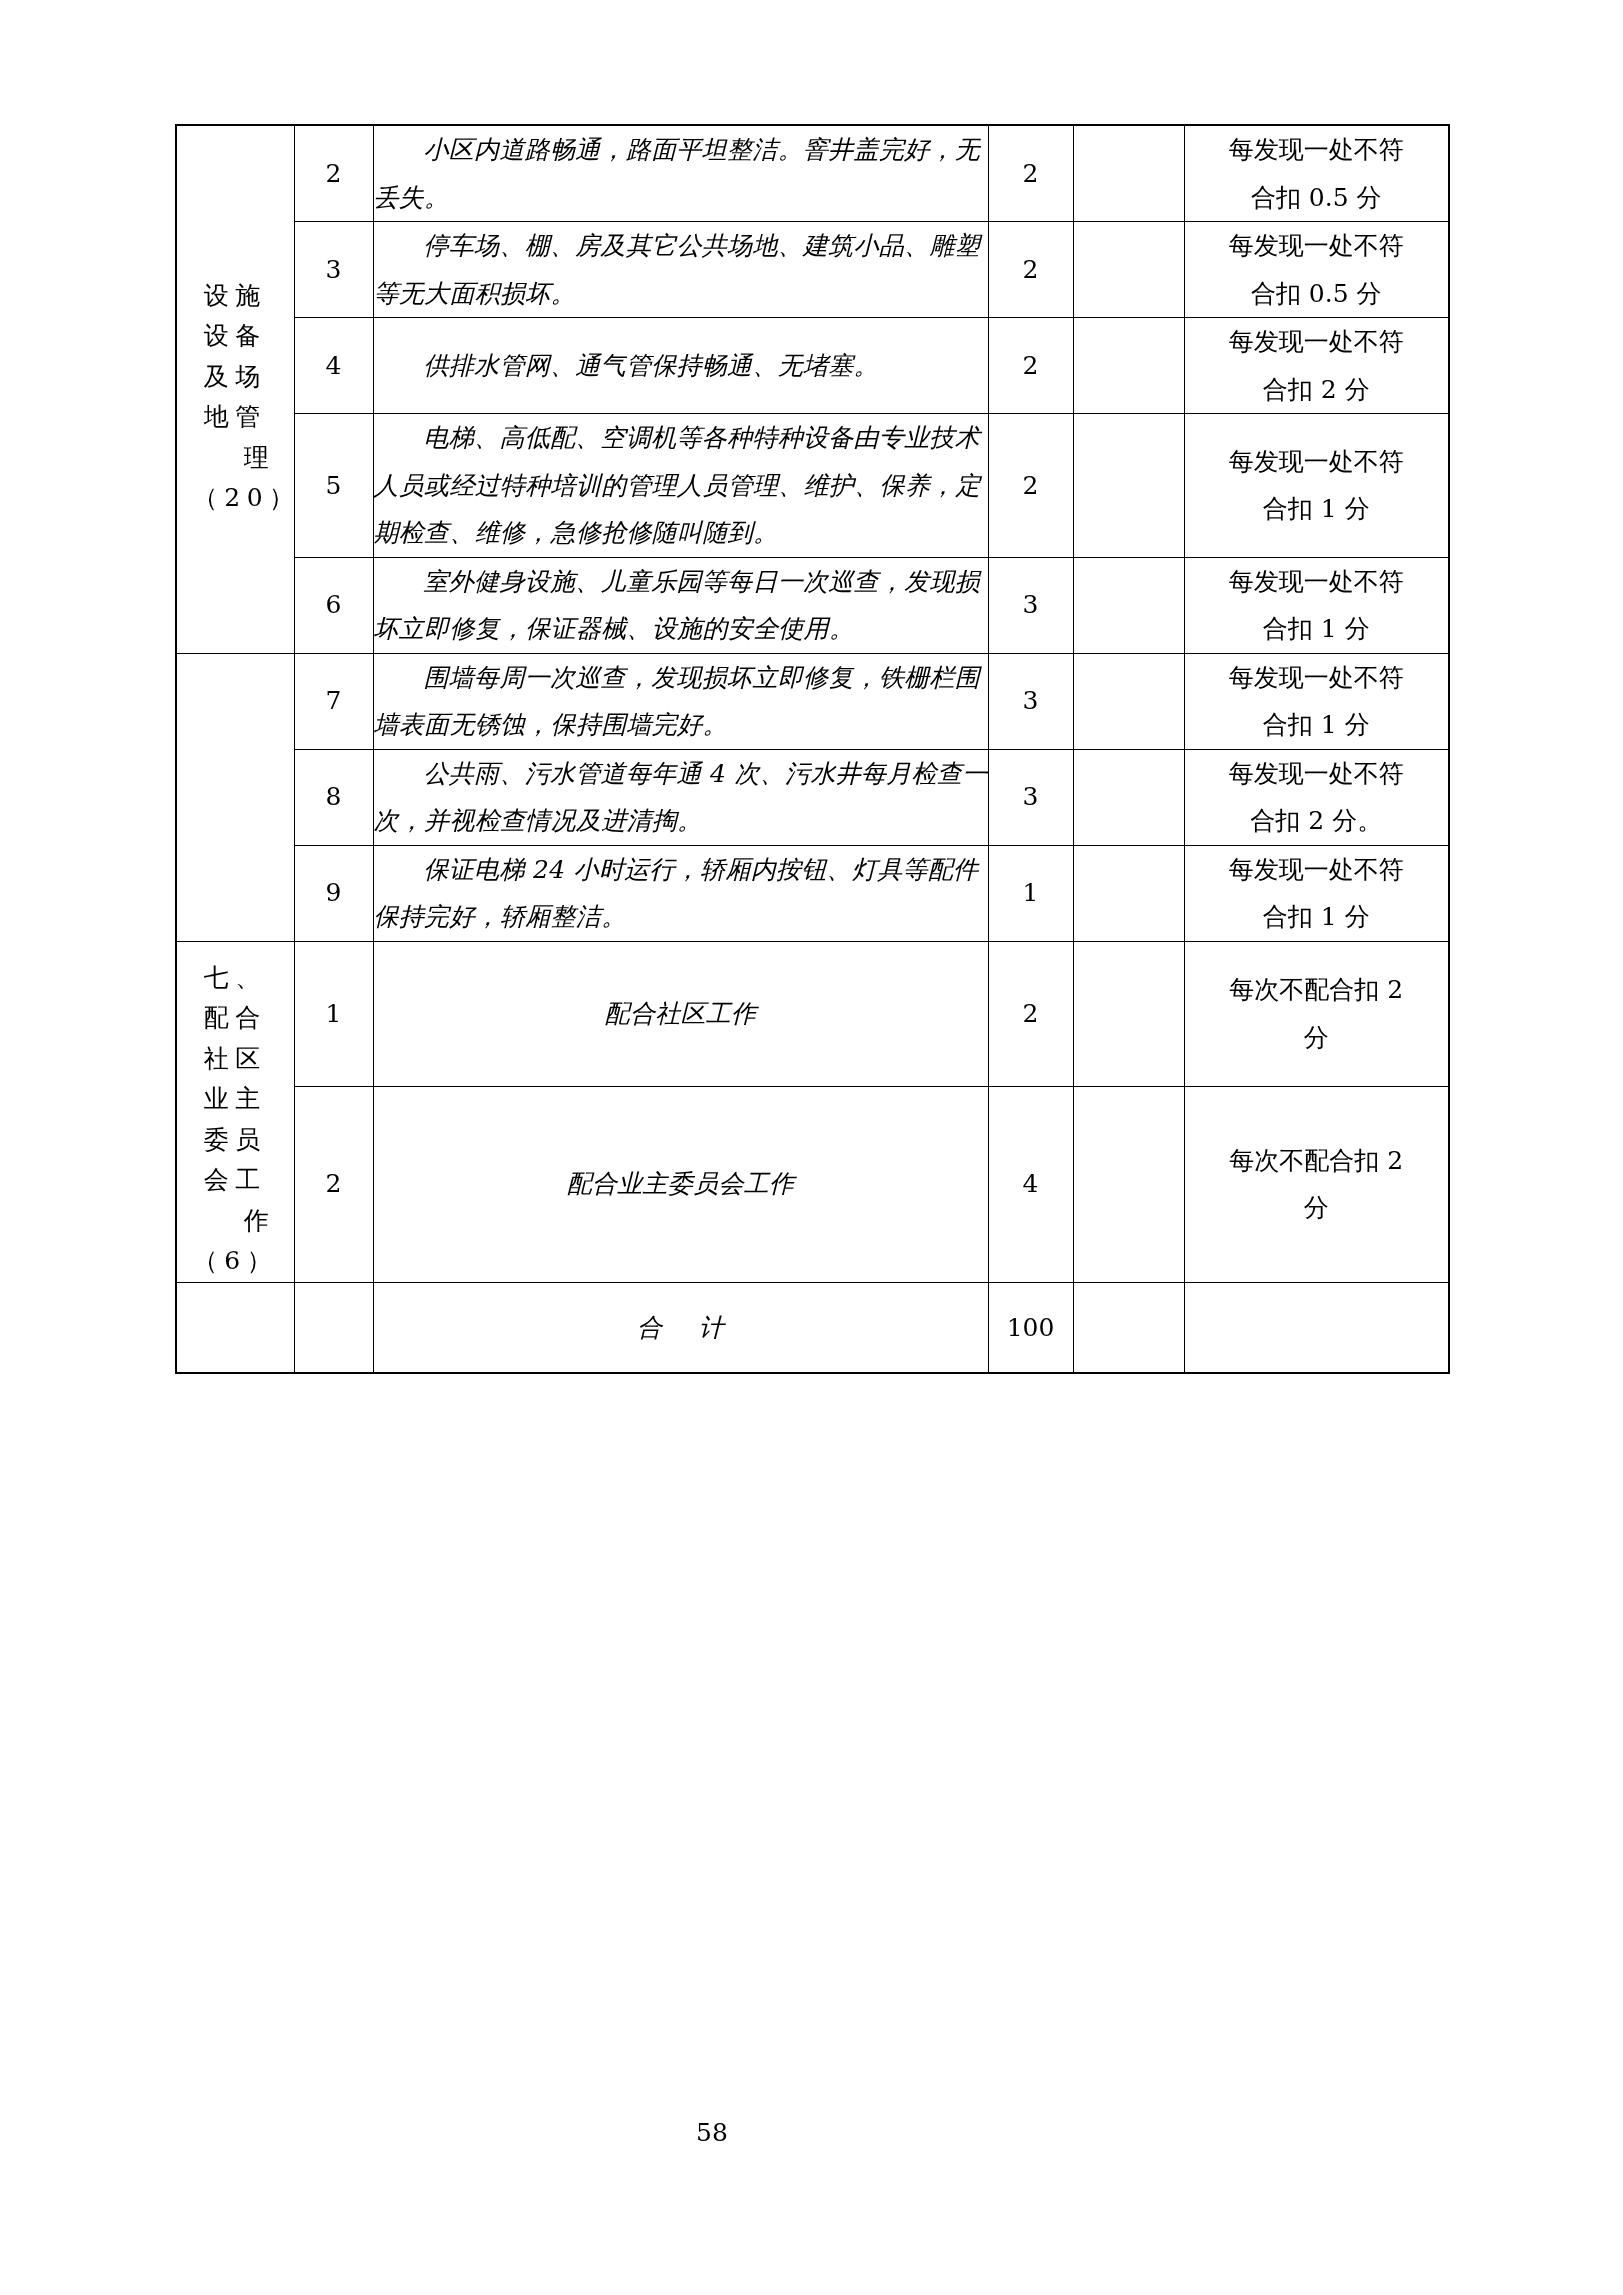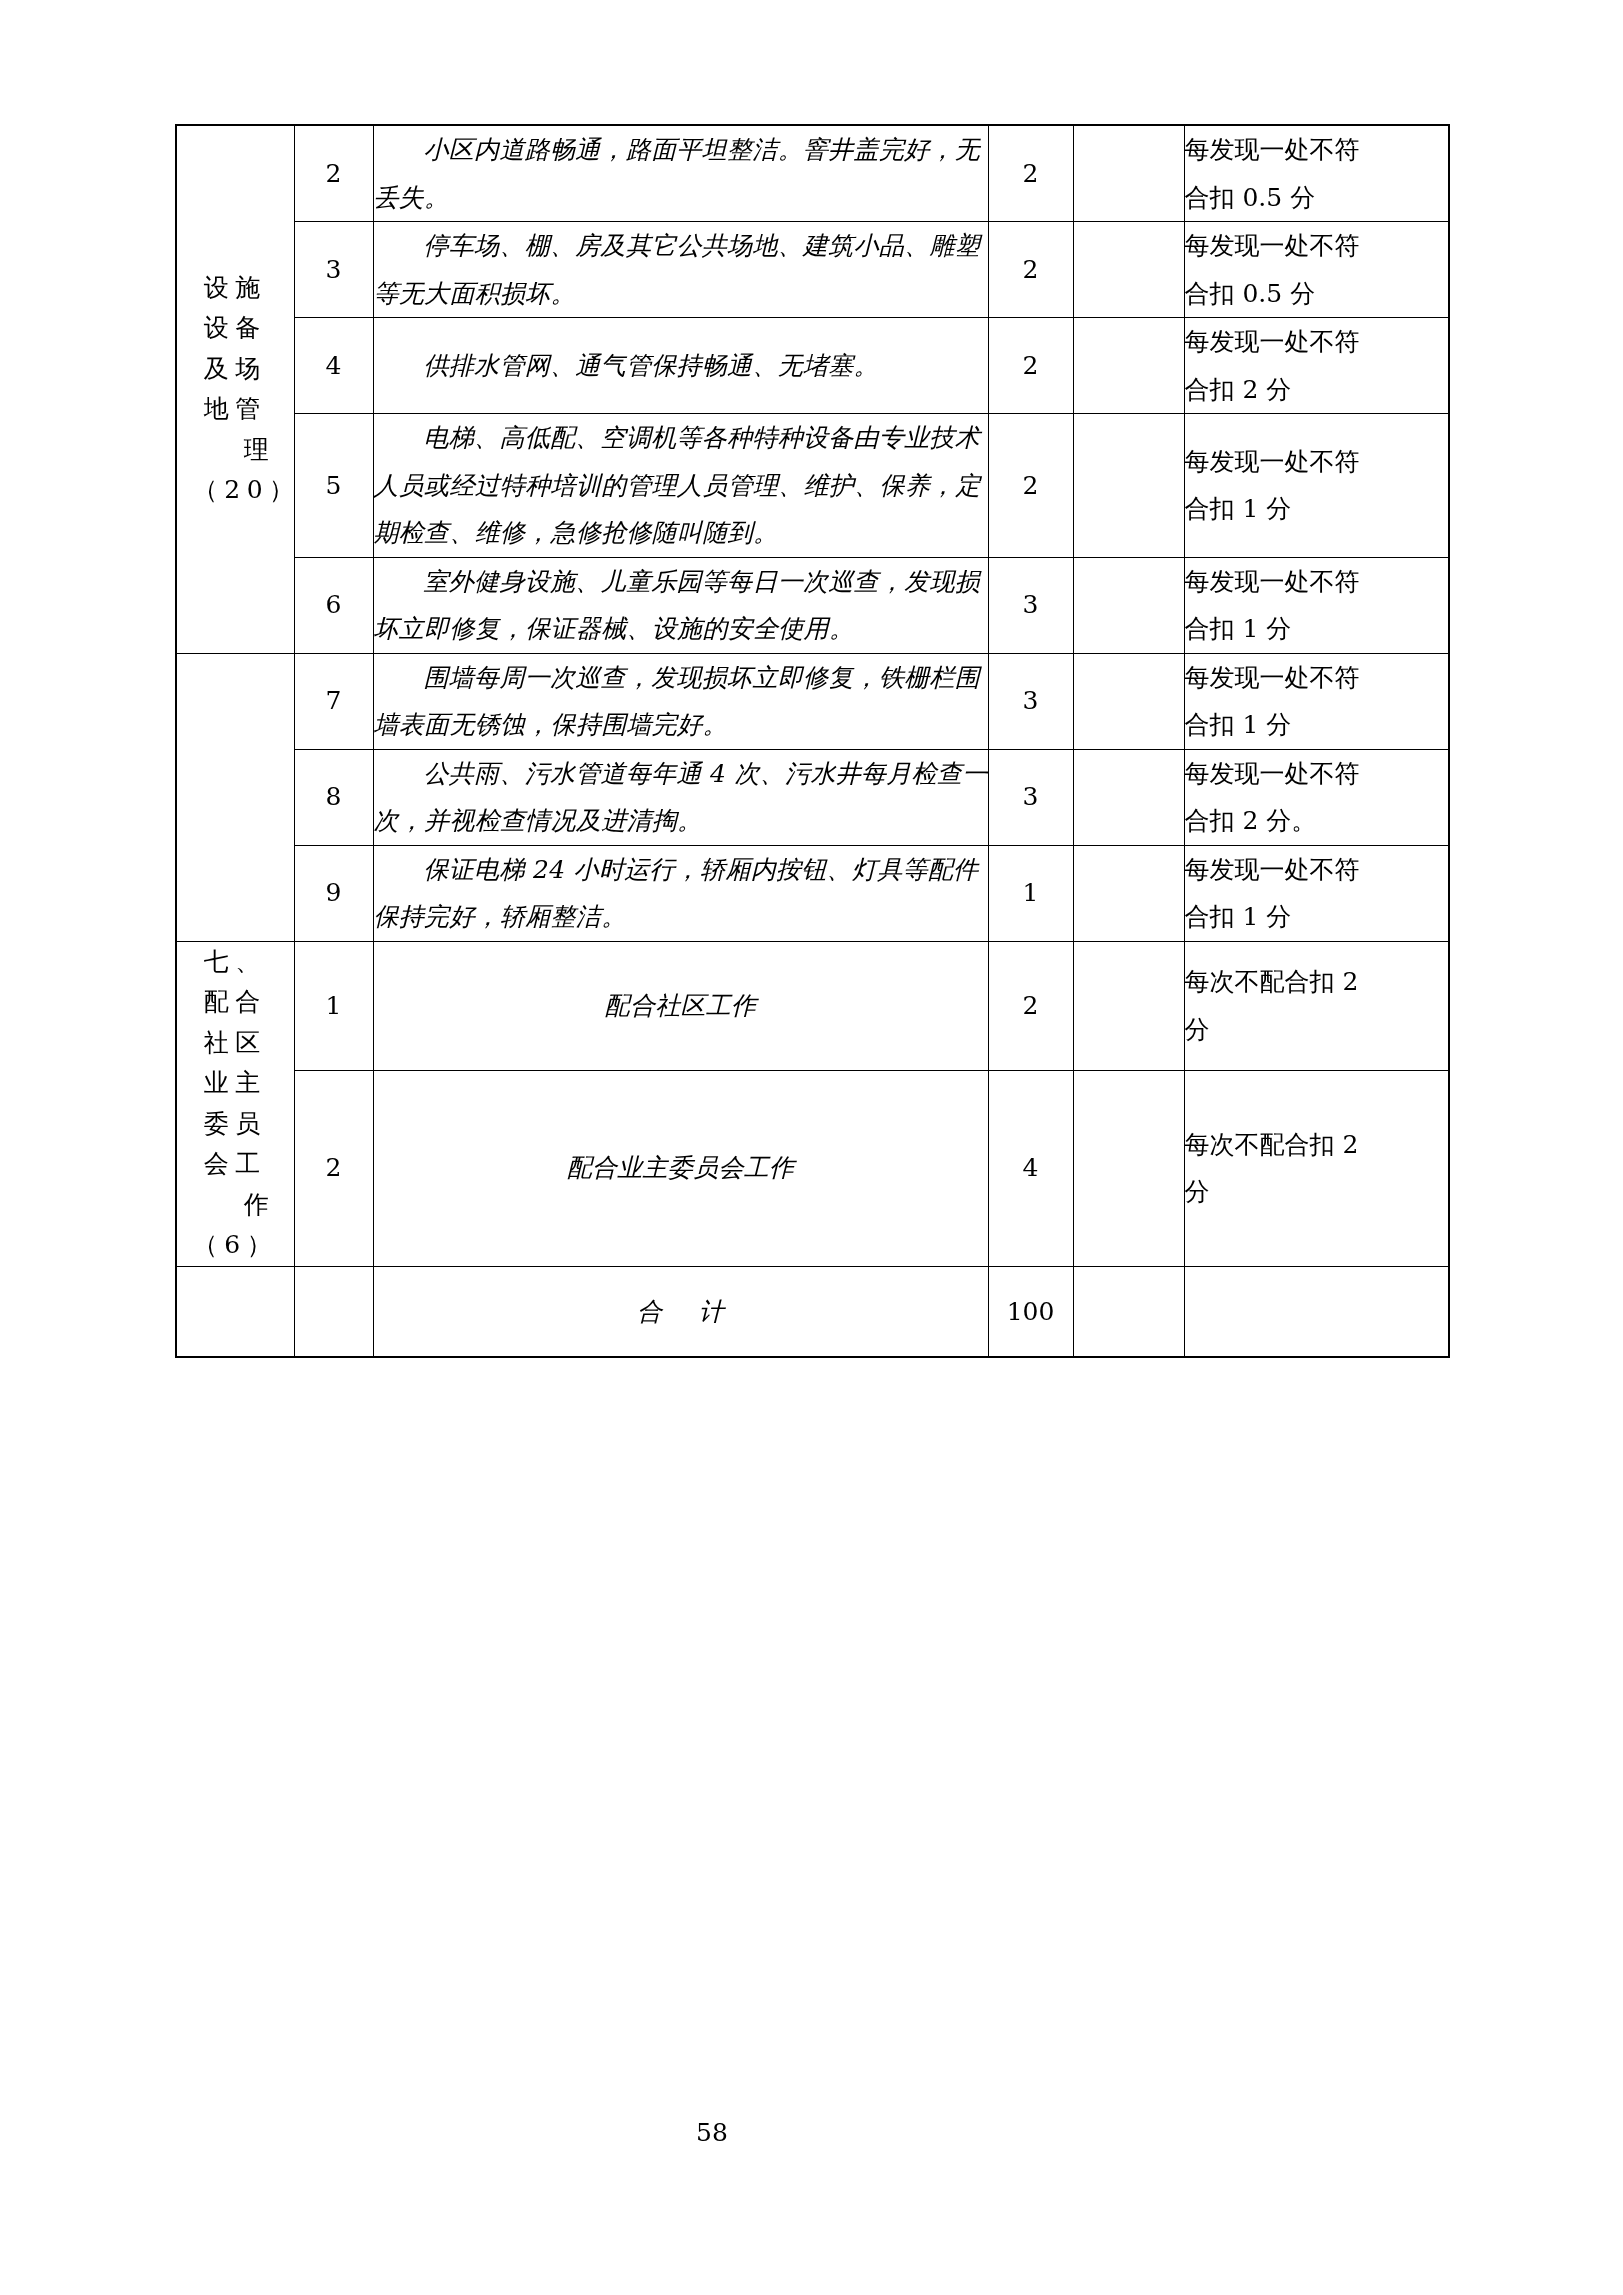--- a/index.html
+++ b/index.html
@@ -58,21 +58,21 @@
 
   
   .cat-cell {
     text-align: center;
     vertical-align: top;
     padding-top: 9.2px;
   }
   .cat-stack {
     display: block;
     width: 85px;
-    margin: 0 auto 0 auto;
+    margin: 16px auto 0 auto;
     text-align: center;
     font-size: 25px;
     line-height: 1.62;
     letter-spacing: 6.5px;
     word-break: break-all;
     padding-right: 0;
   }
   .cat-stack .ln {
     display: block;
     white-space: nowrap;
@@ -107,20 +107,21 @@
   }
 
   .score-cell {
     text-align: center;
     font-size: 26px;
   }
 
   .blank-cell { }
 
   .rule-cell {
+    text-align: center;
     padding: 11.8px 10.5px;
     line-height: 2.05;
     font-size: 25px;
   }
   .rule-cell .rl { display: block; white-space: nowrap; }
 
   .page-number {
     position: absolute;
     left: 0;
     top: 2118px;

